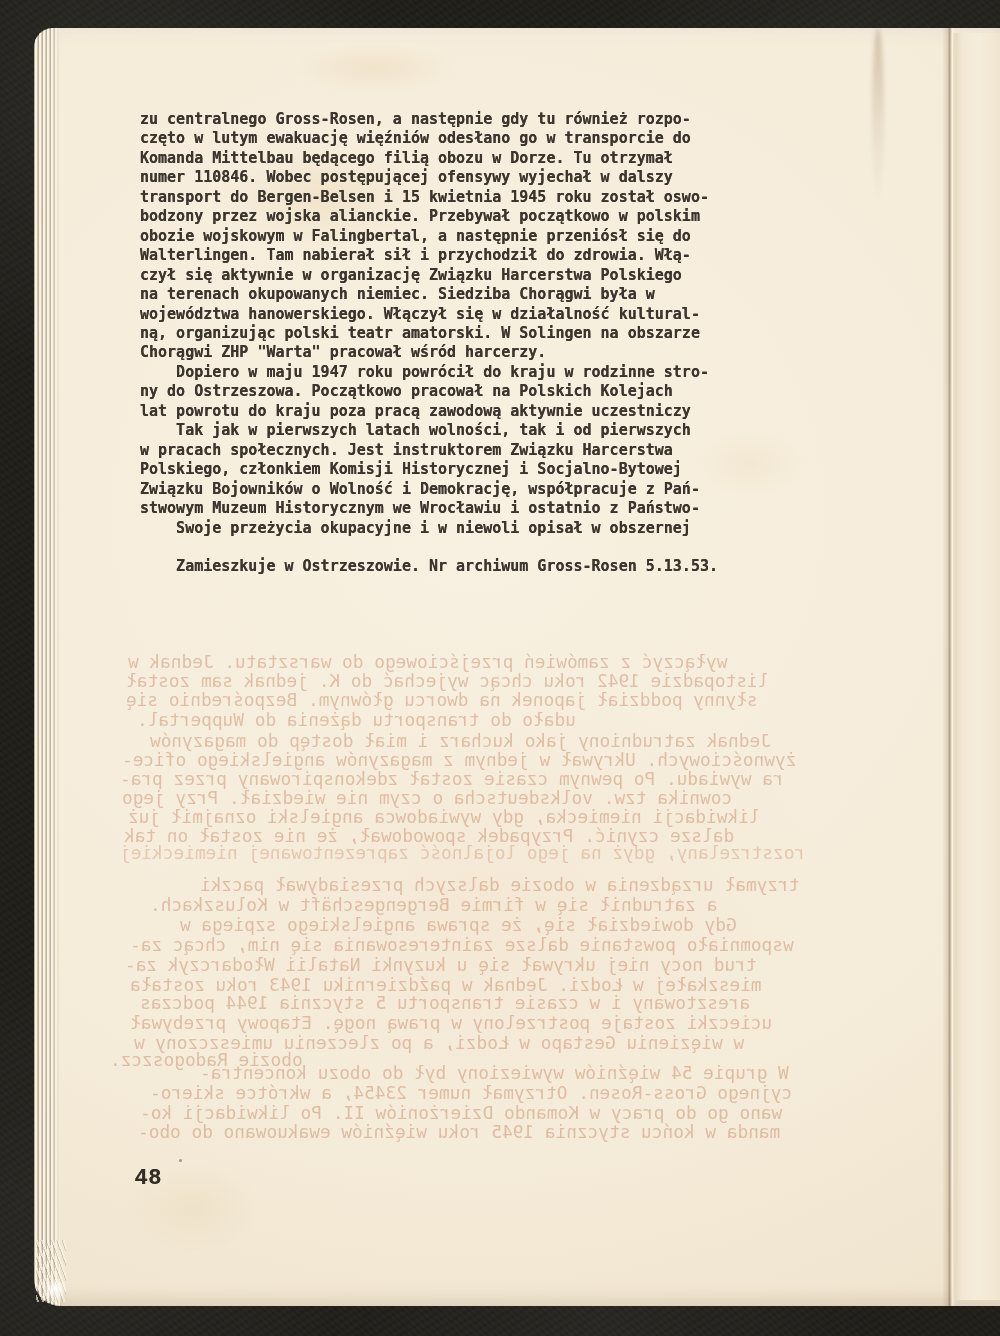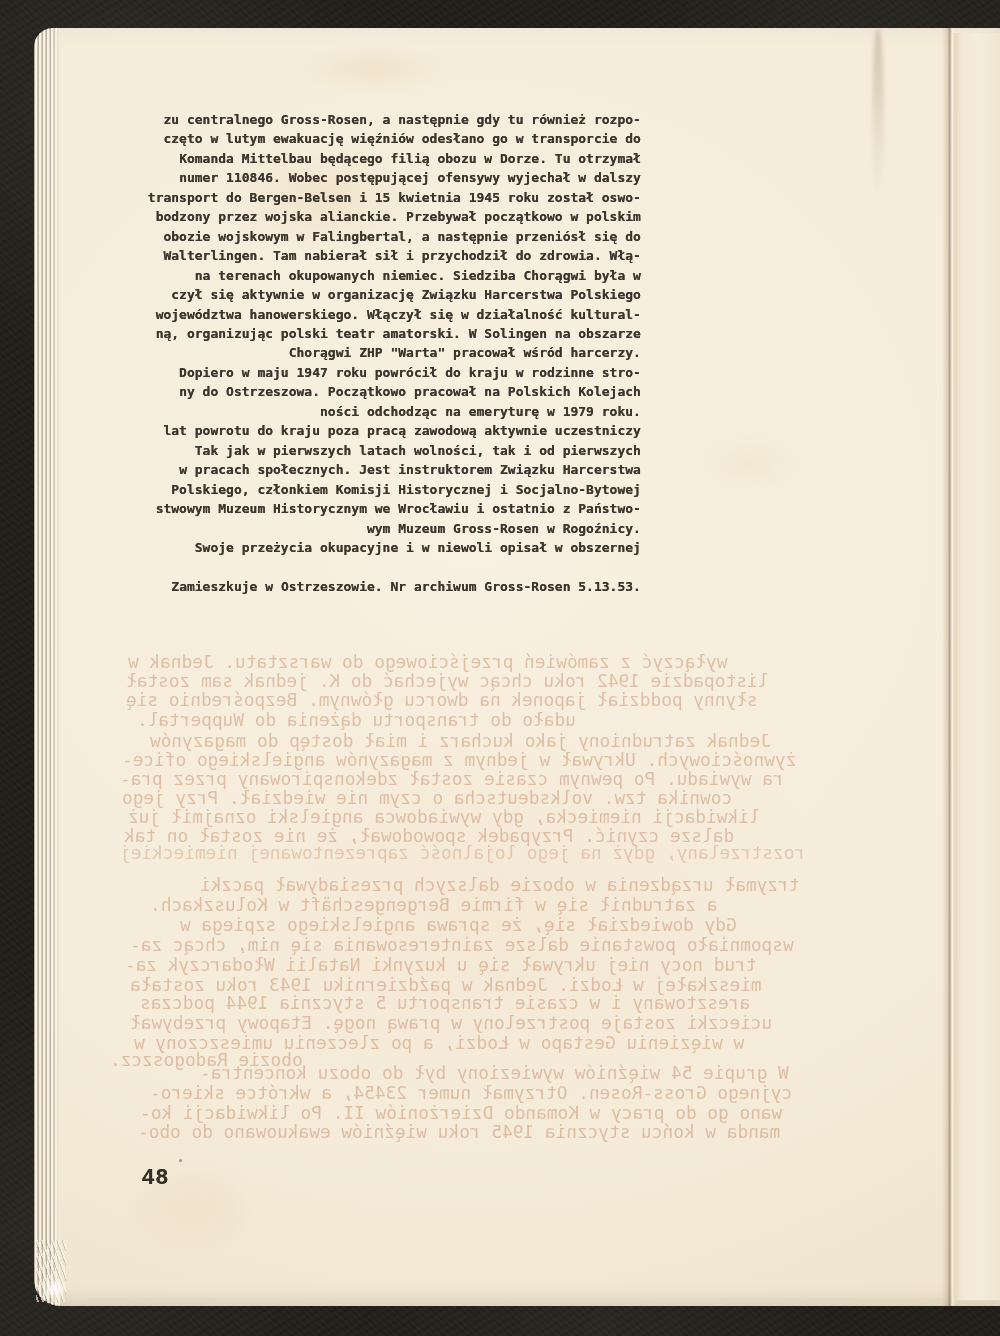--- a/index.html
+++ b/index.html
@@ -101,26 +101,26 @@
   .bleed .bl:nth-child(19){left:96px;top:985px;}
   .bleed .bl:nth-child(20){left:100px;top:1005px;}
   .bleed .bl:nth-child(21){left:76px;top:1022px;}
   .bleed .bl:nth-child(22){left:166px;top:1035px;}
   .bleed .bl:nth-child(23){left:116px;top:1055px;}
   .bleed .bl:nth-child(24){left:106px;top:1075px;}
   .bleed .bl:nth-child(25){left:104px;top:1094px;}
   
   .body{
     position:absolute;left:106px;top:82px;
-    font-size:13px;line-height:19.45px;font-weight:bold;
-    color:#3b352d;text-shadow:0 0 0.5px rgba(59,53,45,0.85);text-align:right;
+    font-size:15px;line-height:19.45px;font-weight:bold;
+    color:#3b352d;text-shadow:0 0 0.5px rgba(59,53,45,0.85);
   }
   .body .line{white-space:pre;}
   .page-number{
-    position:absolute;left:108px;top:1136px;
+    position:absolute;left:101px;top:1136px;
     font-family:"Liberation Sans", sans-serif;font-weight:bold;
     font-size:22px;letter-spacing:1.5px;color:#332e27;
     text-shadow:0 0 0.5px rgba(51,46,39,0.8);
   }
   .pn-dot{position:absolute;left:145px;top:1131px;width:3px;height:3px;border-radius:50%;background:rgba(95,85,70,0.55);}
 </style>
 </head>
 <body>
 
 <div class="stage">
@@ -168,34 +168,33 @@
     <div class="body">
 
     <div class="line">zu centralnego Gross-Rosen, a następnie gdy tu również rozpo-</div>
         <div class="line">częto w lutym ewakuację więźniów odesłano go w transporcie do</div>
         <div class="line">Komanda Mittelbau będącego filią obozu w Dorze. Tu otrzymał</div>
         <div class="line">numer 110846. Wobec postępującej ofensywy wyjechał w dalszy</div>
         <div class="line">transport do Bergen-Belsen i 15 kwietnia 1945 roku został oswo-</div>
         <div class="line">bodzony przez wojska alianckie. Przebywał początkowo w polskim</div>
         <div class="line">obozie wojskowym w Falingbertal, a następnie przeniósł się do</div>
         <div class="line">Walterlingen. Tam nabierał sił i przychodził do zdrowia. Włą-</div>
+        <div class="line">czył się aktywnie w organizację Związku Harcerstwa Polskiego</div>
         <div class="line">na terenach okupowanych niemiec. Siedziba Chorągwi była w</div>
-        <div class="line">czył się aktywnie w organizację Związku Harcerstwa Polskiego</div>
         <div class="line">województwa hanowerskiego. Włączył się w działalność kultural-</div>
         <div class="line">ną, organizując polski teatr amatorski. W Solingen na obszarze</div>
         <div class="line">Chorągwi ZHP "Warta" pracował wśród harcerzy.</div>
         <div class="line">    Dopiero w maju 1947 roku powrócił do kraju w rodzinne stro-</div>
         <div class="line">ny do Ostrzeszowa. Początkowo pracował na Polskich Kolejach</div>
-        <div class="line">ności odchodząc na emeryturę w 1979 roku.</div>
         <div class="line">lat powrotu do kraju poza pracą zawodową aktywnie uczestniczy</div>
         <div class="line">    Tak jak w pierwszych latach wolności, tak i od pierwszych</div>
         <div class="line">w pracach społecznych. Jest instruktorem Związku Harcerstwa</div>
         <div class="line">Polskiego, członkiem Komisji Historycznej i Socjalno-Bytowej</div>
+        <div class="line">Związku Bojowników o Wolność i Demokrację, współpracuje z Pań-</div>
         <div class="line">stwowym Muzeum Historycznym we Wrocławiu i ostatnio z Państwo-</div>
-        <div class="line">wym Muzeum Gross-Rosen w Rogoźnicy.</div>
         <div class="line">    Swoje przeżycia okupacyjne i w niewoli opisał w obszernej</div>
         <div class="line">&nbsp;</div>
         <div class="line">    Zamieszkuje w Ostrzeszowie. Nr archiwum Gross-Rosen 5.13.53.</div>
       </div>
 
     <div class="page-number">48</div>
     <div class="pn-dot"></div>
 
     <div class="fore-edge"></div>
     <div class="corner-stack"></div>

